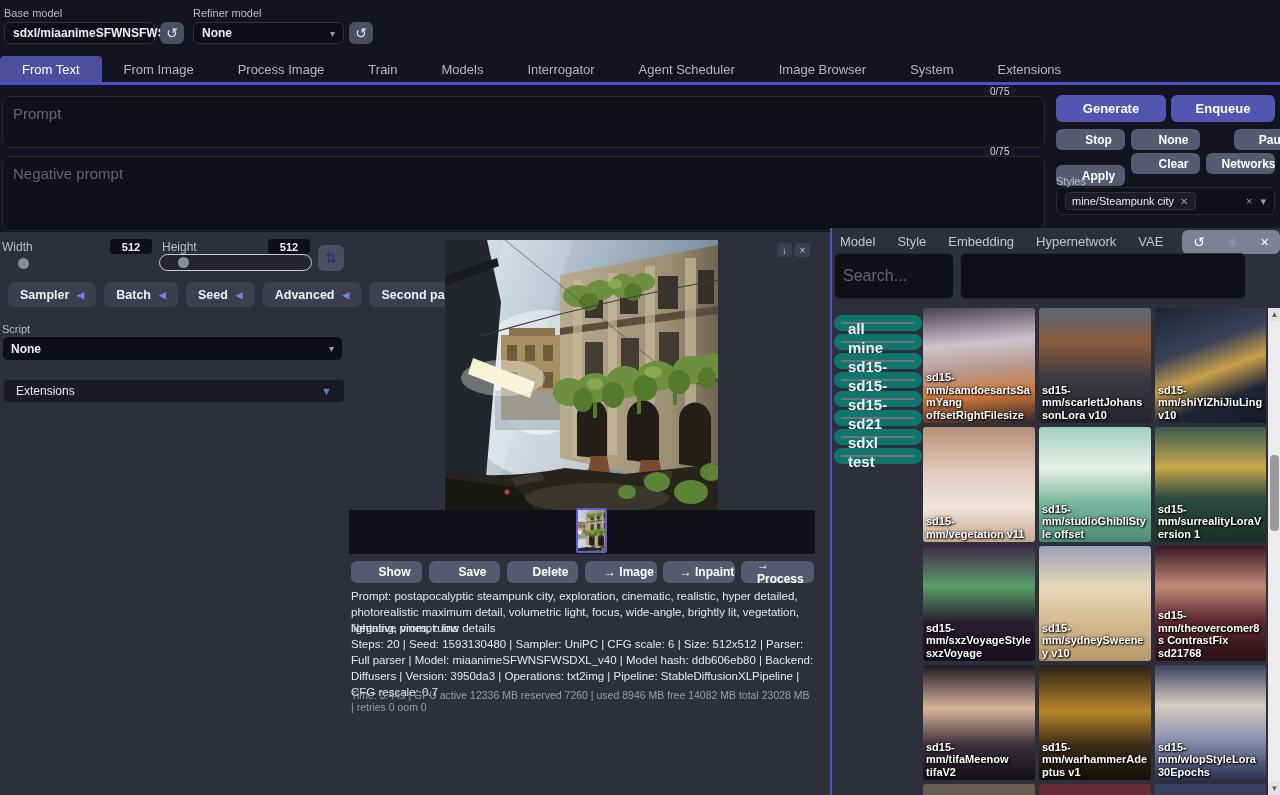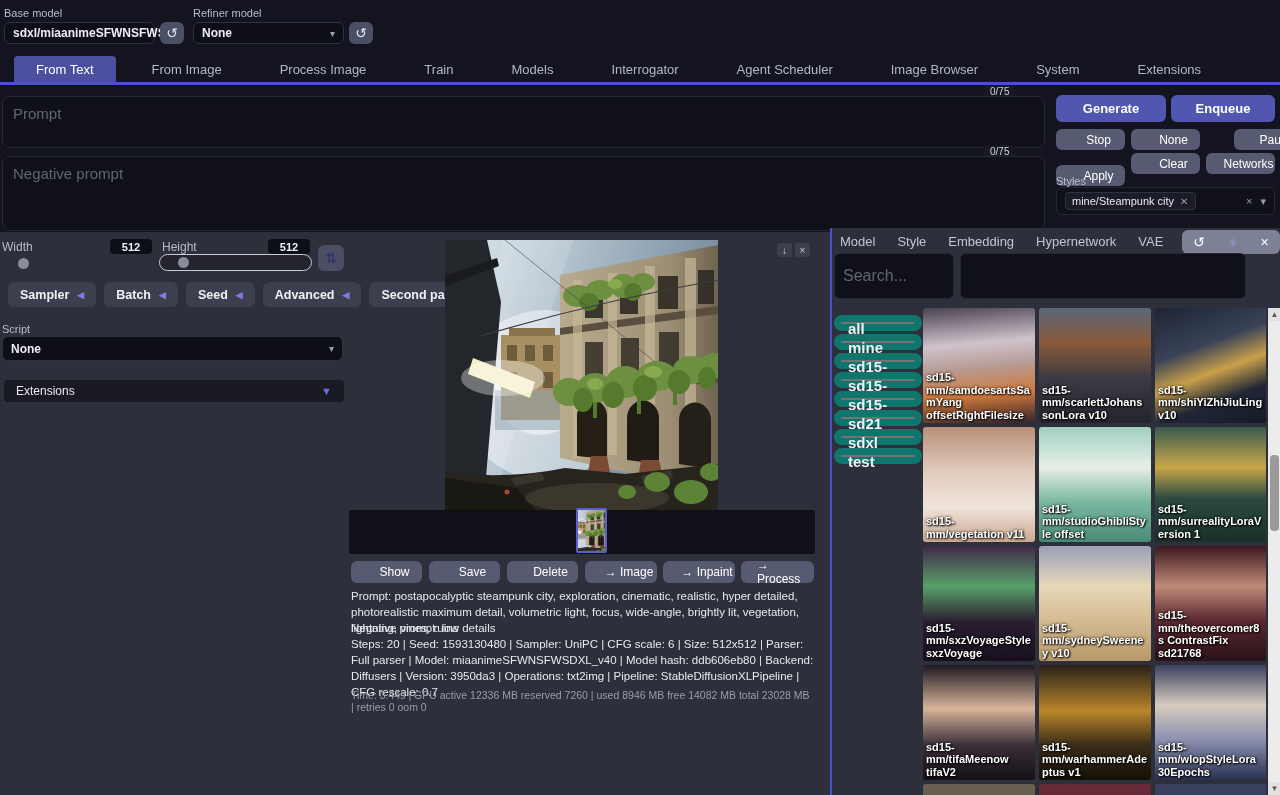--- a/index.html
+++ b/index.html
@@ -14,35 +14,35 @@
   .dropdown { position:absolute; background:#0d0e16; border:1px solid #30323f; border-radius:6px;
               color:#ecedf2; font-size:12px; font-weight:bold; display:flex; align-items:center;
               padding:0 8px; height:22px; }
   .dropdown .caret { margin-left:auto; color:#9a9daa; font-size:10px; font-weight:normal; }
   .icon-btn { position:absolute; background:#4b4f64; border-radius:6px; color:#e2e3f0;
               display:flex; align-items:center; justify-content:center; font-size:14px; }
 
   
   .tabbar { position:absolute; left:0; top:56px; width:1280px; height:29px; display:flex;
             align-items:stretch; border-bottom:3px solid #4b50c8; }
-  .tab { color:#b4b7c3; font-size:13px; display:flex; align-items:center; padding:0 22px; cursor:pointer;margin-left:14px; }
+  .tab { color:#b4b7c3; font-size:13px; display:flex; align-items:center; padding:0 22px; cursor:pointer; }
   .tab.active { background:#4c4f9e; color:#ffffff; border-radius:4px 4px 0 0; }
 
   
   textarea.prompt-box { position:absolute; background:#0f1018; border:1px solid #262834; border-radius:8px;
             color:#ecedf2; font-size:15px; font-family:"Liberation Sans",sans-serif; padding:8px 10px; resize:none; outline:none; }
   textarea.prompt-box::placeholder { color:#62656f; }
   .counter { position:absolute; background:#181923; color:#cfd1da; font-size:10px;
              padding:1px 6px; border-radius:4px 4px 0 0; }
 
   
   .btn { position:absolute; display:flex; align-items:center; justify-content:center;
          border-radius:6px; color:#ffffff; cursor:pointer; }
   .btn.primary { background:#5156b0; font-size:13px; font-weight:bold; }
-  .btn.gray { background:#565b72; font-size:12px; font-weight:normal;padding-left:16px; }
+  .btn.gray { background:#565b72; font-size:12px; font-weight:bold;padding-left:16px; }
   .styles-box { position:absolute; background:#0f1018; border:1px solid #262834; border-radius:6px;
                 display:flex; align-items:center; padding:0 8px; }
   .style-tag { background:#1b1c27; border:1px solid #30323f; border-radius:4px; color:#e8e9ee;
                font-size:11px; padding:2px 6px; display:flex; align-items:center; gap:6px; }
   .style-tag .x { color:#9a9daa; font-size:10px; }
   .styles-controls { margin-left:auto; color:#9a9daa; font-size:11px; display:flex; gap:8px; }
 
   
   .num-box { position:absolute; background:#0d0e16; border-radius:4px; color:#eceff5; font-size:11px;
              font-weight:bold; display:flex; align-items:center; justify-content:center; }

